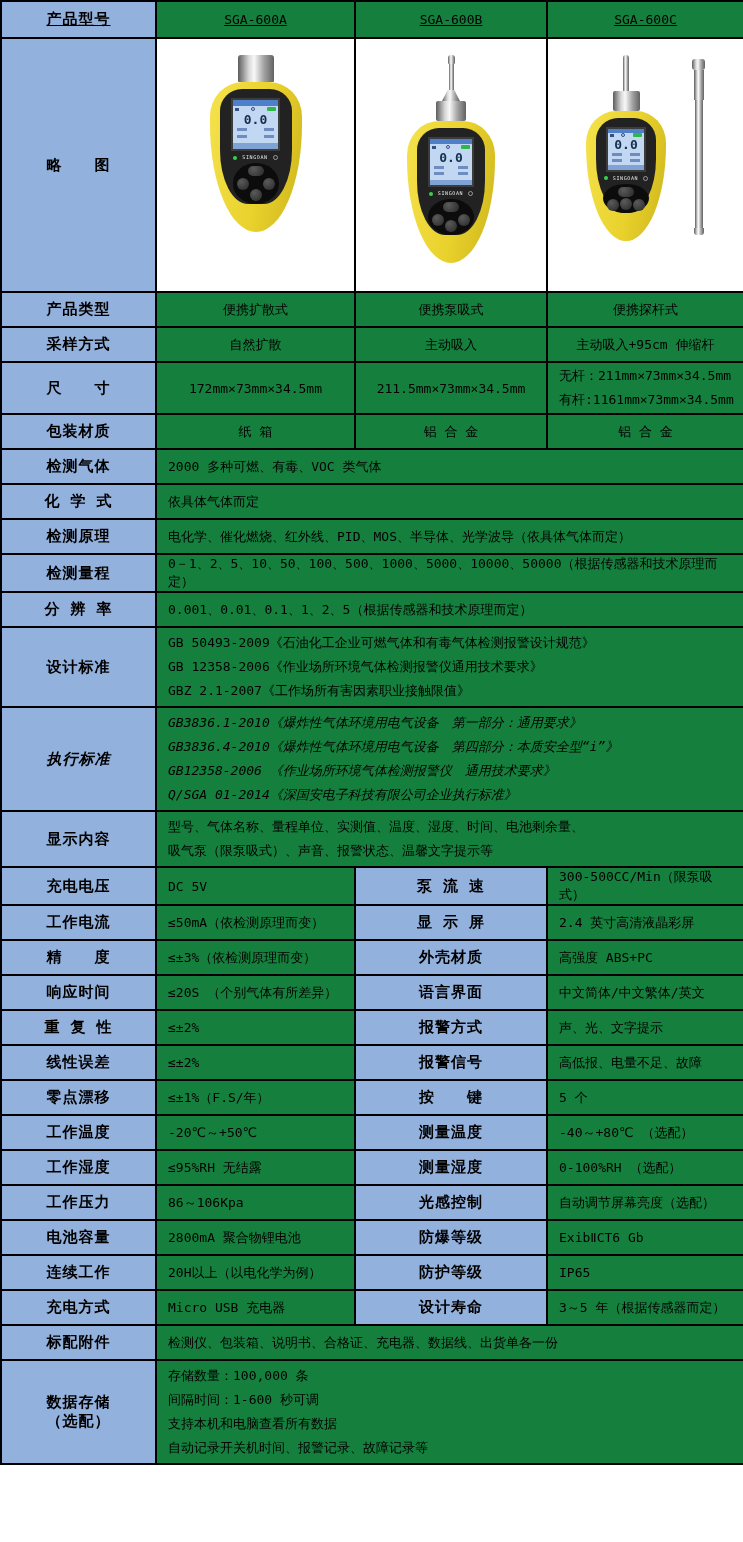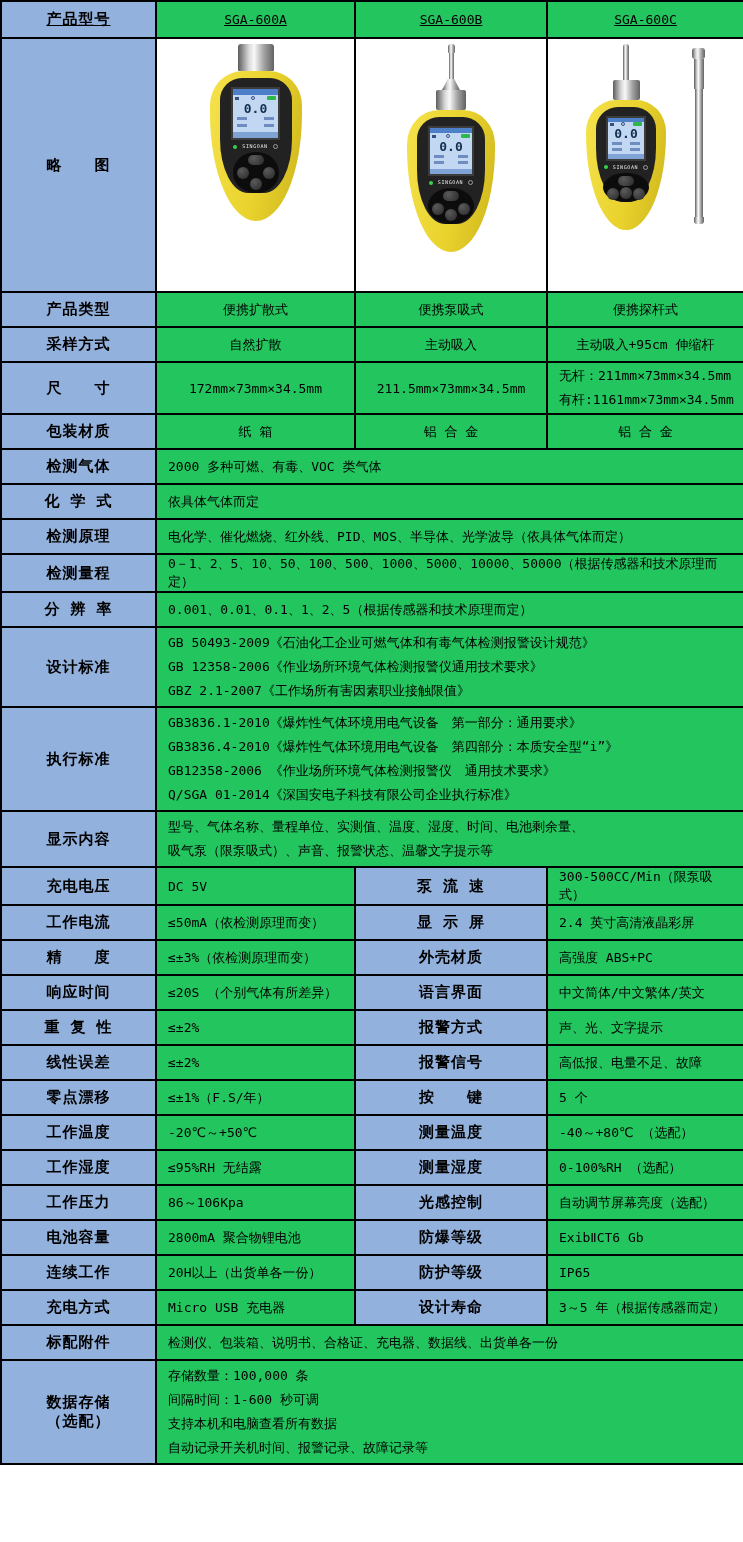--- a/index.html
+++ b/index.html
@@ -22,48 +22,48 @@
   }
   td.lbl {
     background: #93B1DD;
     font-weight: bold;
     font-size: 15px;
     text-align: center;
     padding: 0 4px;
     letter-spacing: 1px;
   }
   td.val {
-    background: #22c55e;
+    background: #15803d;
     font-size: 13px;
     text-align: left;
     padding: 0 11px;
   }
   td.valc { text-align: center; padding: 0 4px; }
   td.img-cell { background: #ffffff; padding: 0; vertical-align: top; }
   .lines { padding: 3px 0; }
   .lines div { line-height: 24px; white-space: nowrap; }
   .dim-lines div { line-height: 24px; white-space: nowrap; }
 
   
   tr.h-head td   { height: 37px; text-decoration: underline; }
   tr.h-img  td   { height: 200px; }
   tr.h-std  td   { height: 35px; }
   tr.h-dim  td   { height: 52px; }
   tr.h-design td { height: 74px; margin-top: 12px; }
-  tr.h-exec td   { height: 97px; }
+  tr.h-exec td   { height: 97px; font-style: italic; }
   tr.h-disp td   { height: 49px; }
   tr.h-store td  { height: 101px; }
 
   
   .photo {
     height: 252px;
     display: flex;
     justify-content: center;
     align-items: flex-start;
-    padding-top: 5px;
+    padding-top: 16px;
     border-radius: 8px;
   }
   .photo.with-rod { gap: 26px; }
   .dev { display: flex; flex-direction: column; align-items: center; }
   .metal  { background: linear-gradient(90deg, #5c5c5c 0%, #d8d8d8 30%, #f8f8f8 45%, #a3a3a3 72%, #626262 100%); }
   .cap-a  { width: 36px; height: 27px; border-radius: 3px 3px 1px 1px; }
   .cap-b  { width: 30px; height: 20px; border-radius: 2px; }
   .cap-c  { width: 27px; height: 20px; border-radius: 2px; }
   .tip-b  { width: 7px;  height: 9px;  border-radius: 3px 3px 1px 1px; }
   .rod-b  { width: 5px;  height: 26px; }
@@ -418,21 +418,21 @@
     <td class="val">自动调节屏幕亮度（选配）</td>
   </tr>
   <tr class="h-std">
     <td class="lbl">电池容量</td>
     <td class="val">2800mA 聚合物锂电池</td>
     <td class="lbl">防爆等级</td>
     <td class="val">ExibⅡCT6 Gb</td>
   </tr>
   <tr class="h-std">
     <td class="lbl">连续工作</td>
-    <td class="val">20H以上（出货单各一份）</td>
+    <td class="val">20H以上（以电化学为例）</td>
     <td class="lbl">防护等级</td>
     <td class="val">IP65</td>
   </tr>
   <tr class="h-std">
     <td class="lbl">充电方式</td>
     <td class="val">Micro USB 充电器</td>
     <td class="lbl">设计寿命</td>
     <td class="val">3～5 年（根据传感器而定）</td>
   </tr>
 

